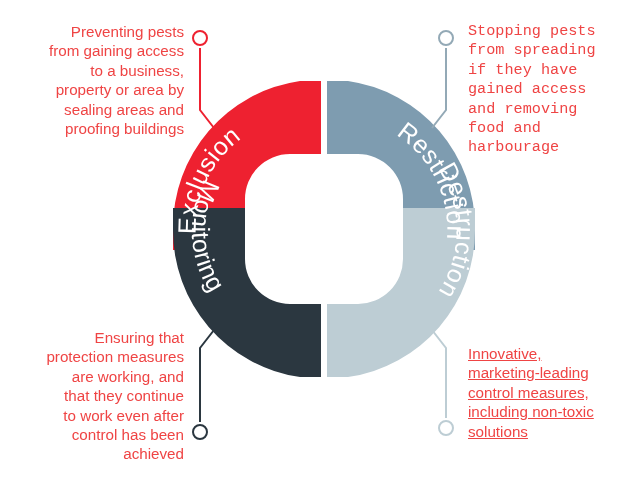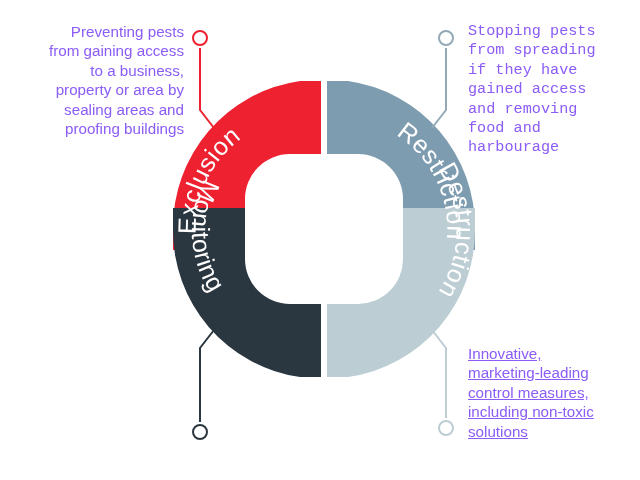--- a/index.html
+++ b/index.html
@@ -27,21 +27,21 @@
     font-size: 25px;
     font-weight: 400;
     fill: #ffffff;
     letter-spacing: 0.4px;
   }
   .callout {
     position: absolute;
     font-family: "Liberation Sans", sans-serif;
     font-size: 15.2px;
     line-height: 19.4px;
-    color: #8b5cf6;
+    color: #ef4444;
     white-space: pre-line;
   }
   .callout-right-aligned { text-align: right; }
   .callout-left-aligned  { text-align: left; }
 
   
   #callout-exclusion  { left: 14px;  top: 22px;  width: 170px; }
   
   #callout-restriction{ left: 468px; top: 22px;  width: 165px; font-family: Liberation Mono, monospace; }
   
@@ -153,20 +153,27 @@
 proofing buildings</div>
 
   <div class="callout callout-left-aligned" id="callout-restriction">Stopping pests
 from spreading
 if they have
 gained access
 and removing
 food and
 harbourage</div>
 
+  <div class="callout callout-right-aligned" id="callout-monitoring">Ensuring that
+protection measures
+are working, and
+that they continue
+to work even after
+control has been
+achieved</div>
 
   <div class="callout callout-left-aligned" id="callout-destruction">Innovative,
 marketing-leading
 control measures,
 including non-toxic
 solutions</div>
 
 </div>
 
 </body></html>

